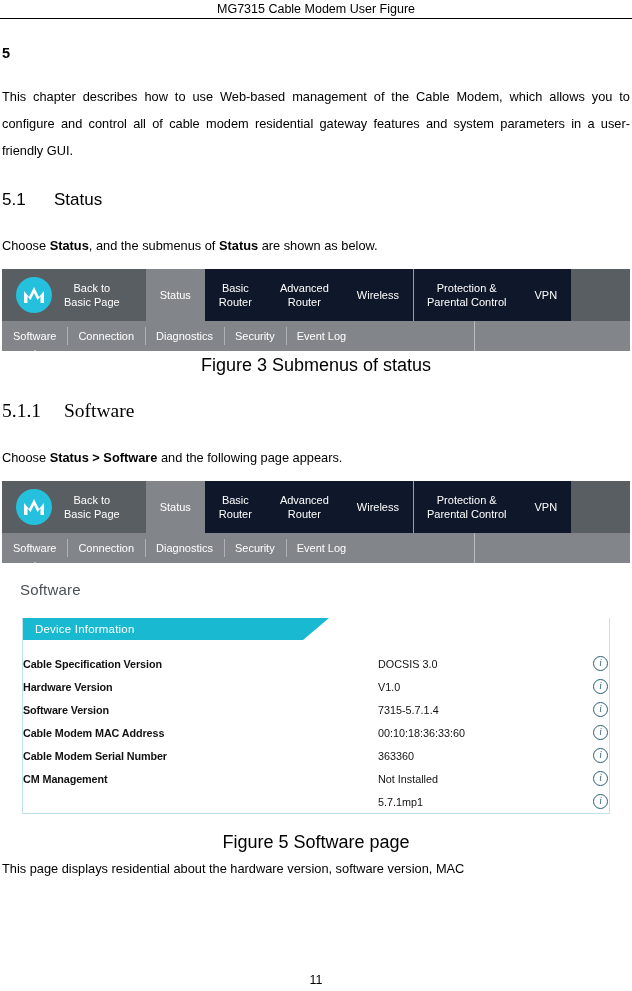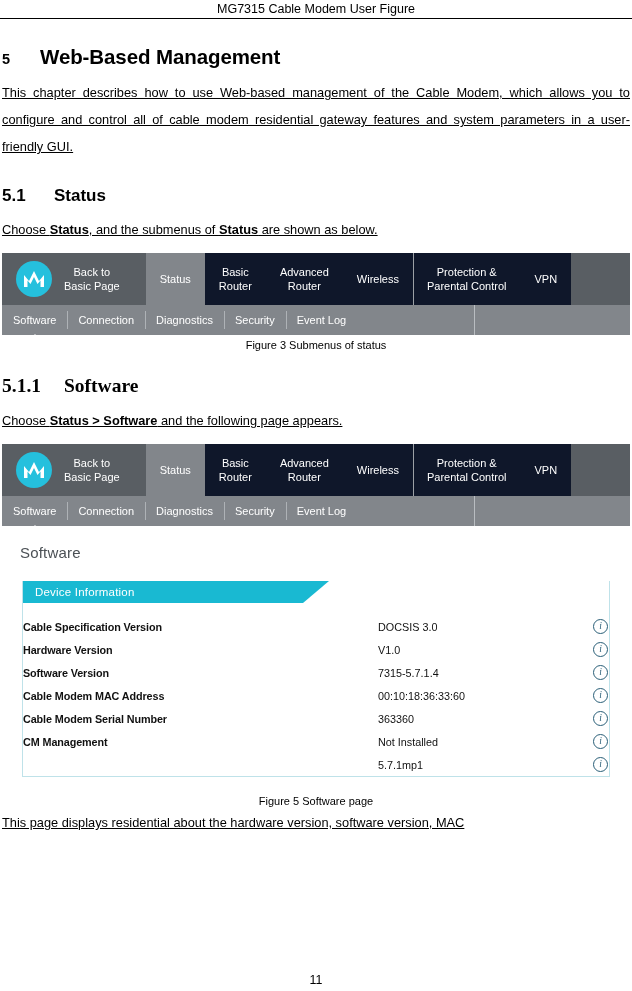--- a/index.html
+++ b/index.html
@@ -43,59 +43,58 @@
     letter-spacing: -0.1px;
   }
   h1.chapter .num {
     font-size: 14.5px;
     width: 38px;
     flex: 0 0 38px;
   }
 
   h2.sec {
     font-size: 17px;
-    font-weight: bold;
+    font-weight: normal;
     margin: 26px 0 0 0;
     display: flex;
     align-items: center;
   }
   h2.sec .num {
     width: 52px;
     flex: 0 0 52px;
     font-size: 17px;
   }
 
   h3.subsec {
     font-family: "Liberation Serif", serif;
     font-size: 19.5px;
-    font-weight: bold;
+    font-weight: normal;
     margin: 24px 0 0 0;
     display: flex;
     align-items: baseline;
   }
   h3.subsec .num {
     width: 62px;
     flex: 0 0 62px;
   }
 
   
   p.body {
     font-size: 12.8px;
     line-height: 27px;
-    margin: 10px 0 0 0;
+    margin: 22px 0 0 0;
     text-align: justify;
-    text-decoration: underline;
   }
   p.body.nojust { text-align: left; }
   p.body b { font-weight: bold; }
 
   
   .caption {
     text-align: center;
-    font-size: 11px;
+    font-size: 18px;
     margin: 4px 0 0 0;
   }
 
   
   .figure {
     margin-top: 10px;
   }
   .shot {
     width: 628px;
     box-sizing: border-box;
@@ -303,21 +302,20 @@
 
 <div class="page-header">
   <span>MG7315 Cable Modem User Figure</span>
 </div>
 <div class="header-rule"></div>
 
 <div class="content">
 
   <h1 class="chapter">
     <span class="num">5</span>
-    <span>Web-Based Management</span>
   </h1>
 
   <p class="body">This chapter describes how to use Web-based management of the Cable Modem, which allows you to configure and control all of cable modem residential gateway features and system parameters in a user-friendly GUI.</p>
 
   <h2 class="sec">
     <span class="num">5.1</span>
     <span>Status</span>
   </h2>
 
   <p class="body nojust">

